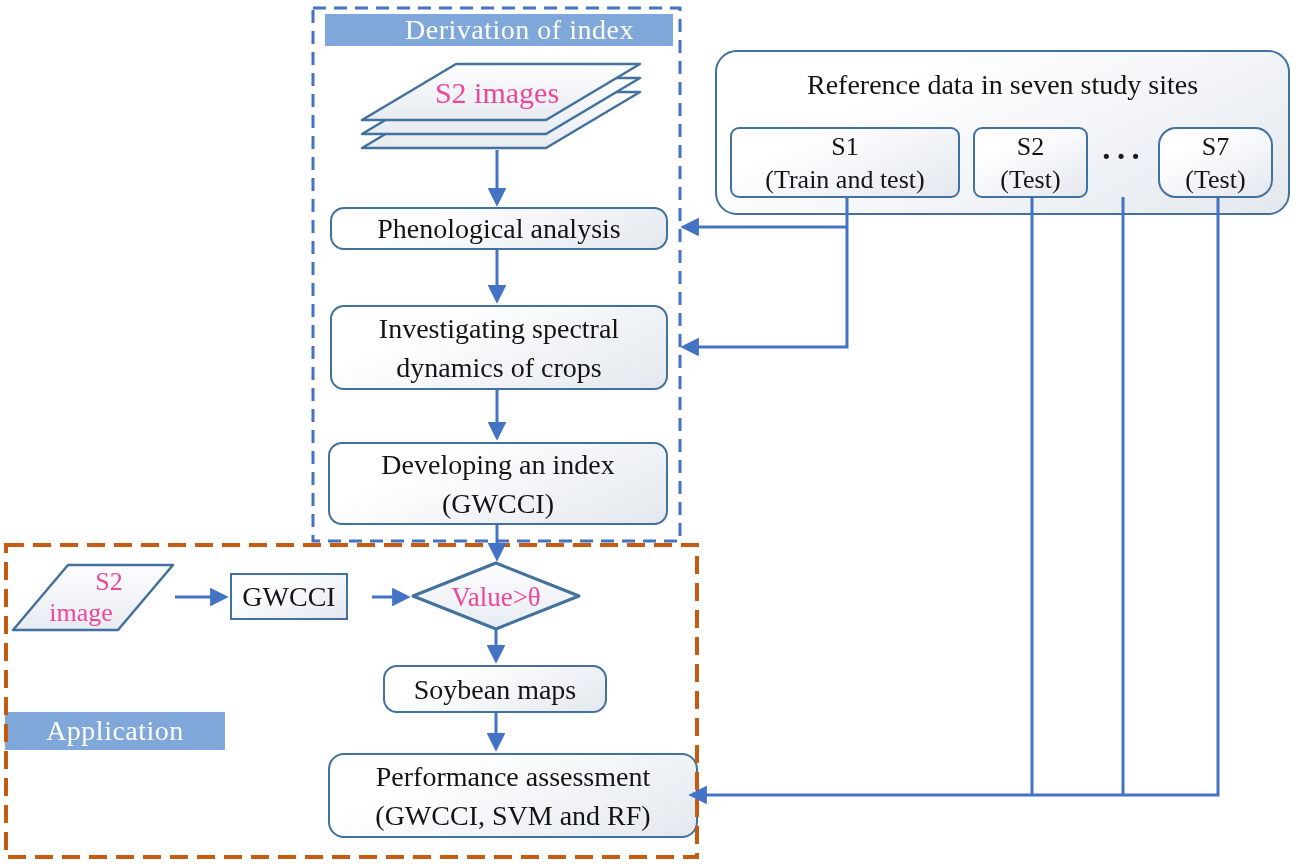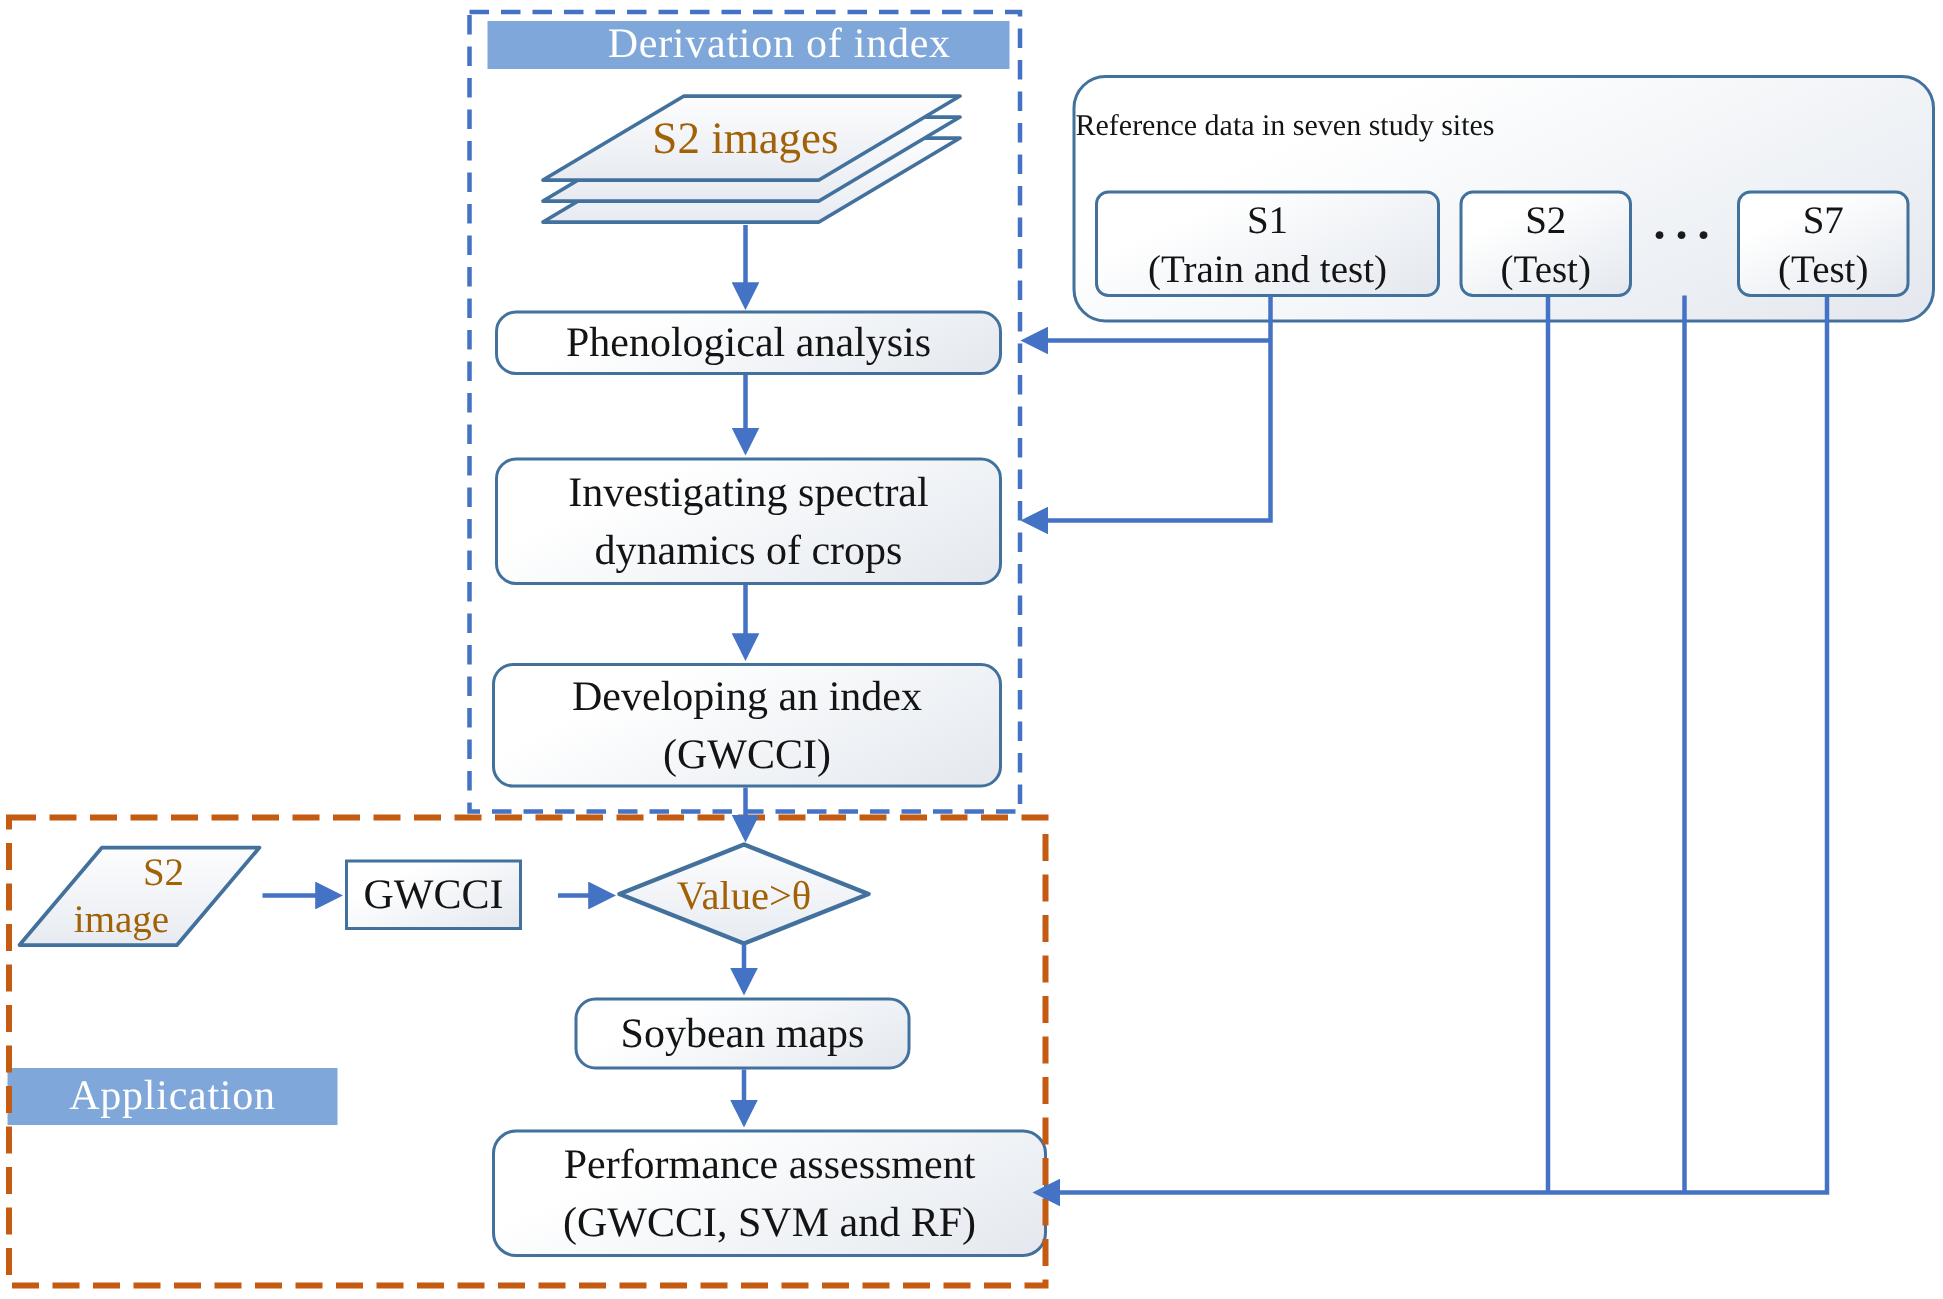--- a/index.html
+++ b/index.html
@@ -12,22 +12,22 @@
     border:2.5px solid #41719C;border-radius:14px;
     background:linear-gradient(155deg,#ffffff 25%,#eef1f5 70%,#e4e8ee 100%);
     display:flex;flex-direction:column;align-items:center;justify-content:center;
     text-align:center;font-size:28px;line-height:39px;color:#141414;
   }
   .hdr{
     position:absolute;box-sizing:border-box;background:#7FA7D9;color:#ffffff;
     display:flex;align-items:center;justify-content:center;
     font-size:28px;letter-spacing:0.5px;
   }
-  .freetext{position:absolute;text-align:center;color:#a16207;}
-  .panel-title{margin-top:13px;font-size:20px;text-align:left;width:100%;}
+  .freetext{position:absolute;text-align:center;color:#ec4899;}
+  .panel-title{margin-top:13px;font-size:28px;text-align:center;width:100%;}
   .sitebox{font-size:26px;line-height:33px;border-radius:9px;}
   .dots{position:absolute;font-size:32px;font-weight:bold;letter-spacing:4px;color:#1a1a1a;text-align:center;}
   svg.wires{position:absolute;left:0;top:0;pointer-events:none;}
   .lbl-line{display:block;}
 </style>
 </head>
 <body>
 
 <div id="canvas">
 
@@ -58,21 +58,21 @@
     <span class="lbl-line">(Train and test)</span>
   </div>
 
   <div class="box sitebox" style="left:973px;top:127px;width:115px;height:71px;">
     <span class="lbl-line">S2</span>
     <span class="lbl-line">(Test)</span>
   </div>
 
   <div class="dots" style="left:1092px;top:138px;width:62px;">···</div>
 
-  <div class="box sitebox" style="left:1158px;top:127px;width:115px;height:71px;">
+  <div class="box sitebox" style="left:1158px;top:127px;width:115px;height:71px;border-radius:18px;">
     <span class="lbl-line">S7</span>
     <span class="lbl-line">(Test)</span>
   </div>
 
   <div class="box" style="left:230px;top:573px;width:118px;height:47px;border-radius:0;">
     <span>GWCCI</span>
   </div>
 
   <div class="box" style="left:383px;top:665px;width:224px;height:48px;">
     <span>Soybean maps</span>

